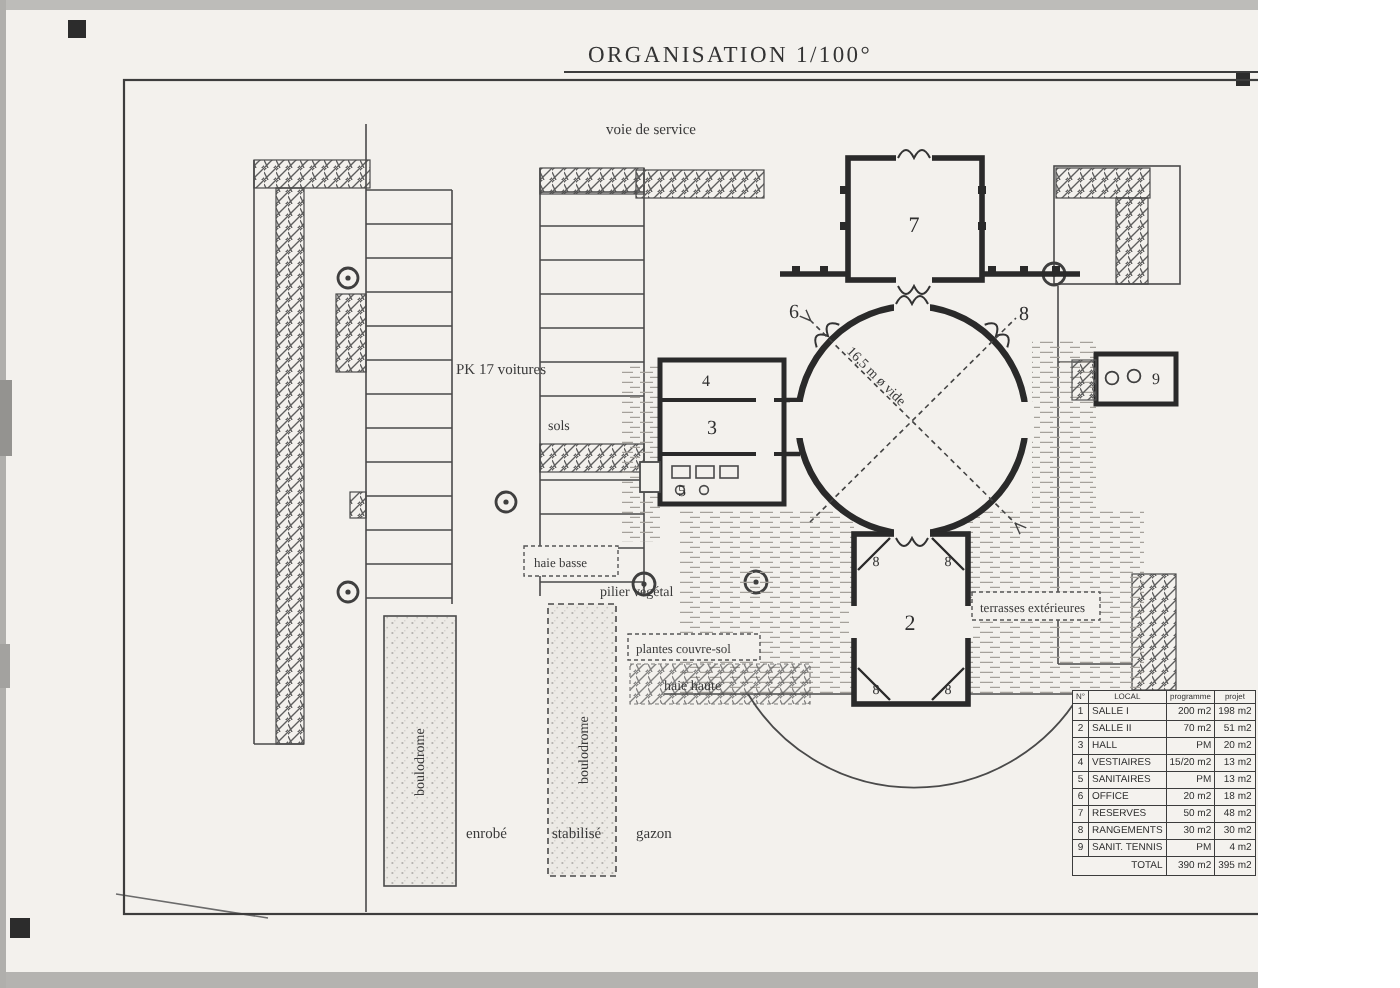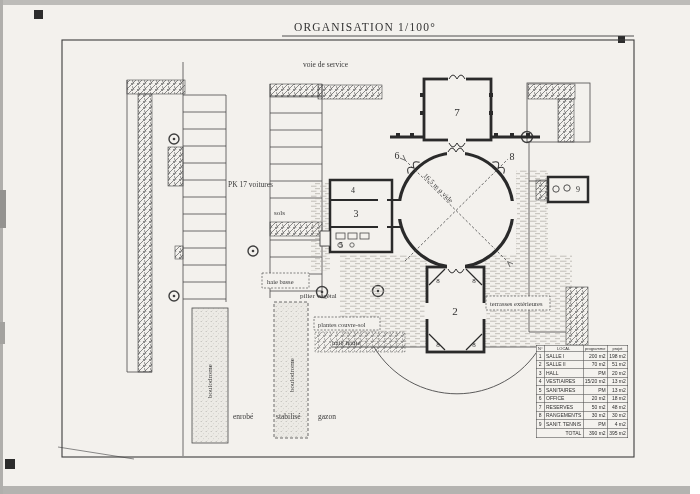--- a/index.html
+++ b/index.html
@@ -1,17 +1,17 @@
 <!DOCTYPE html>
 <html><head>
 <meta charset="utf-8">
 <style>
   html,body{margin:0;padding:0;}
   .page{
-    position:relative; width:690px; height:494px; overflow:hidden;
+    position:relative; width:629px; height:494px; overflow:hidden;
     background:#c6c5c2; font-family:"Liberation Serif",serif;
   }
   .paper{position:absolute; left:3px; top:5px; width:694px; height:483px; background:#f3f1ed;}
   .plan-svg{position:absolute; left:0; top:0;}
   .area-table{
     position:absolute; left:536px; top:345px;
     transform:scale(.5); transform-origin:0 0;
   }
   .area-table table{border-collapse:collapse; background:#f4f2ee;}
   .area-table th, .area-table td{

